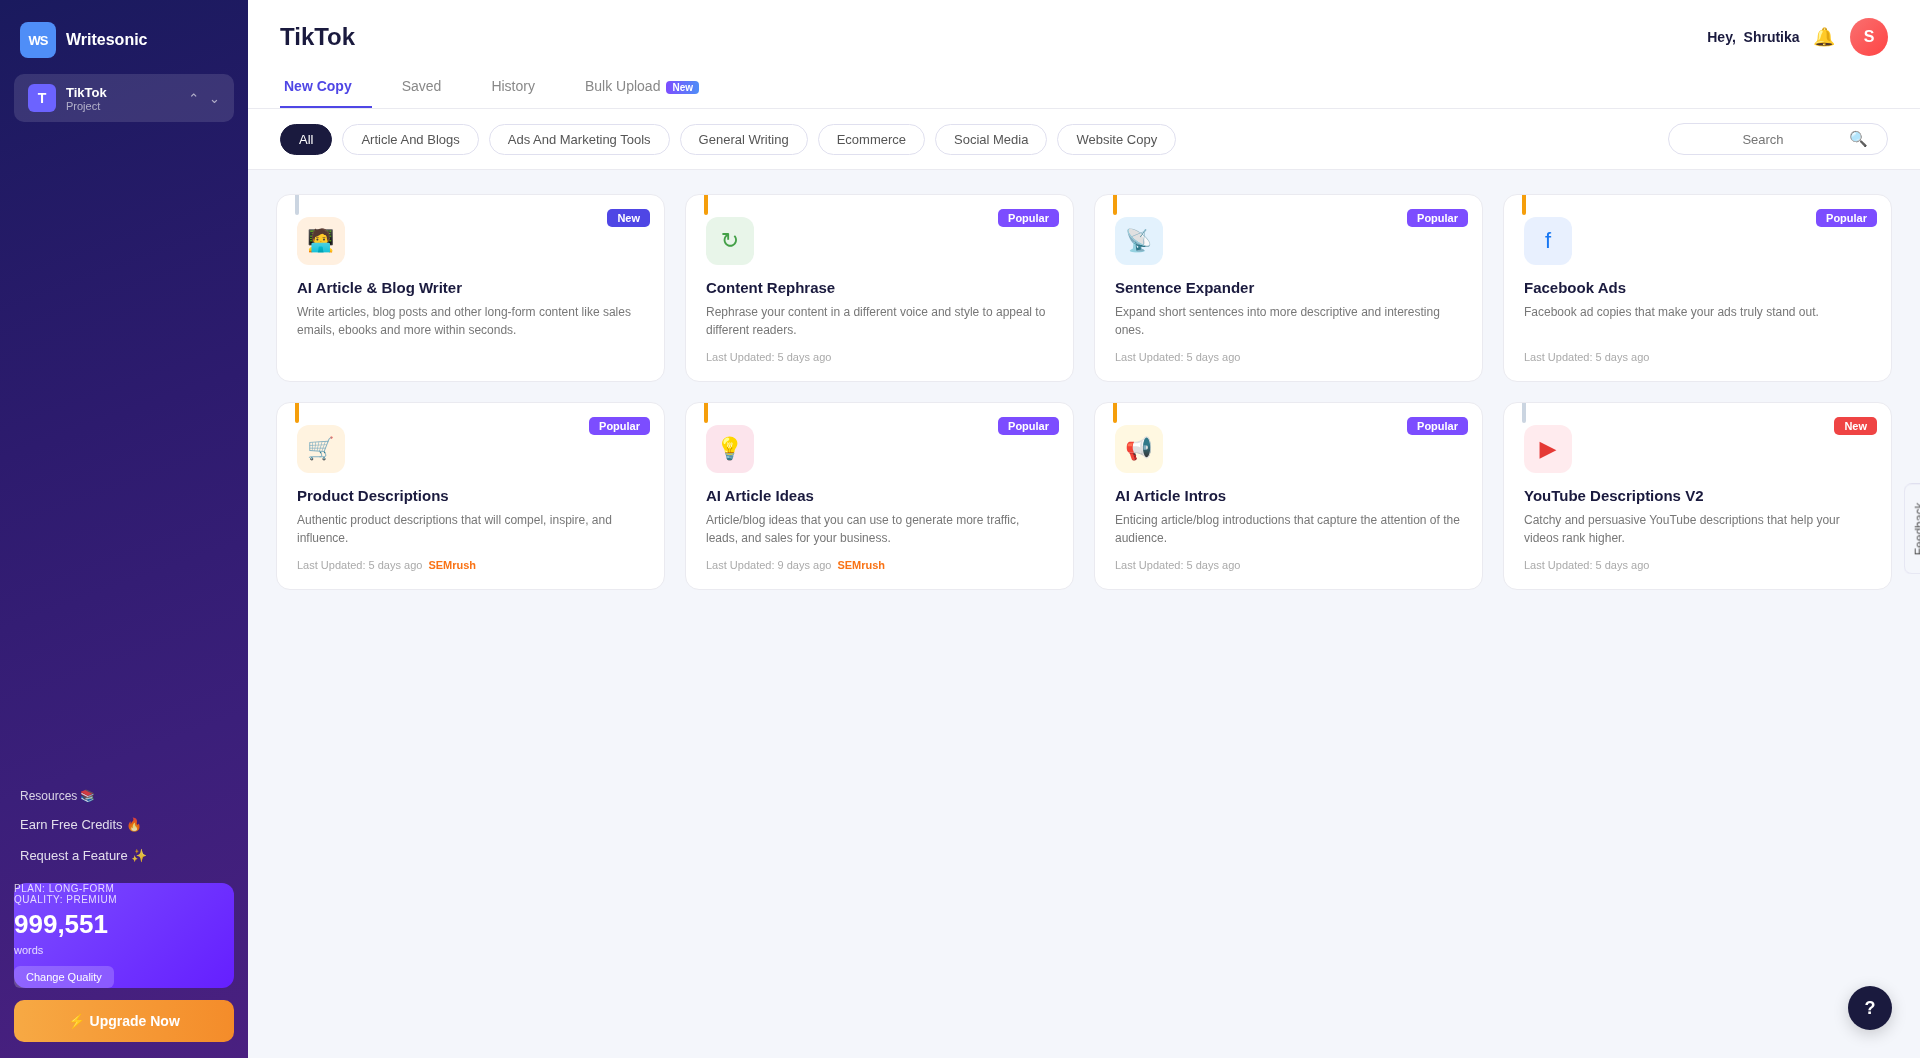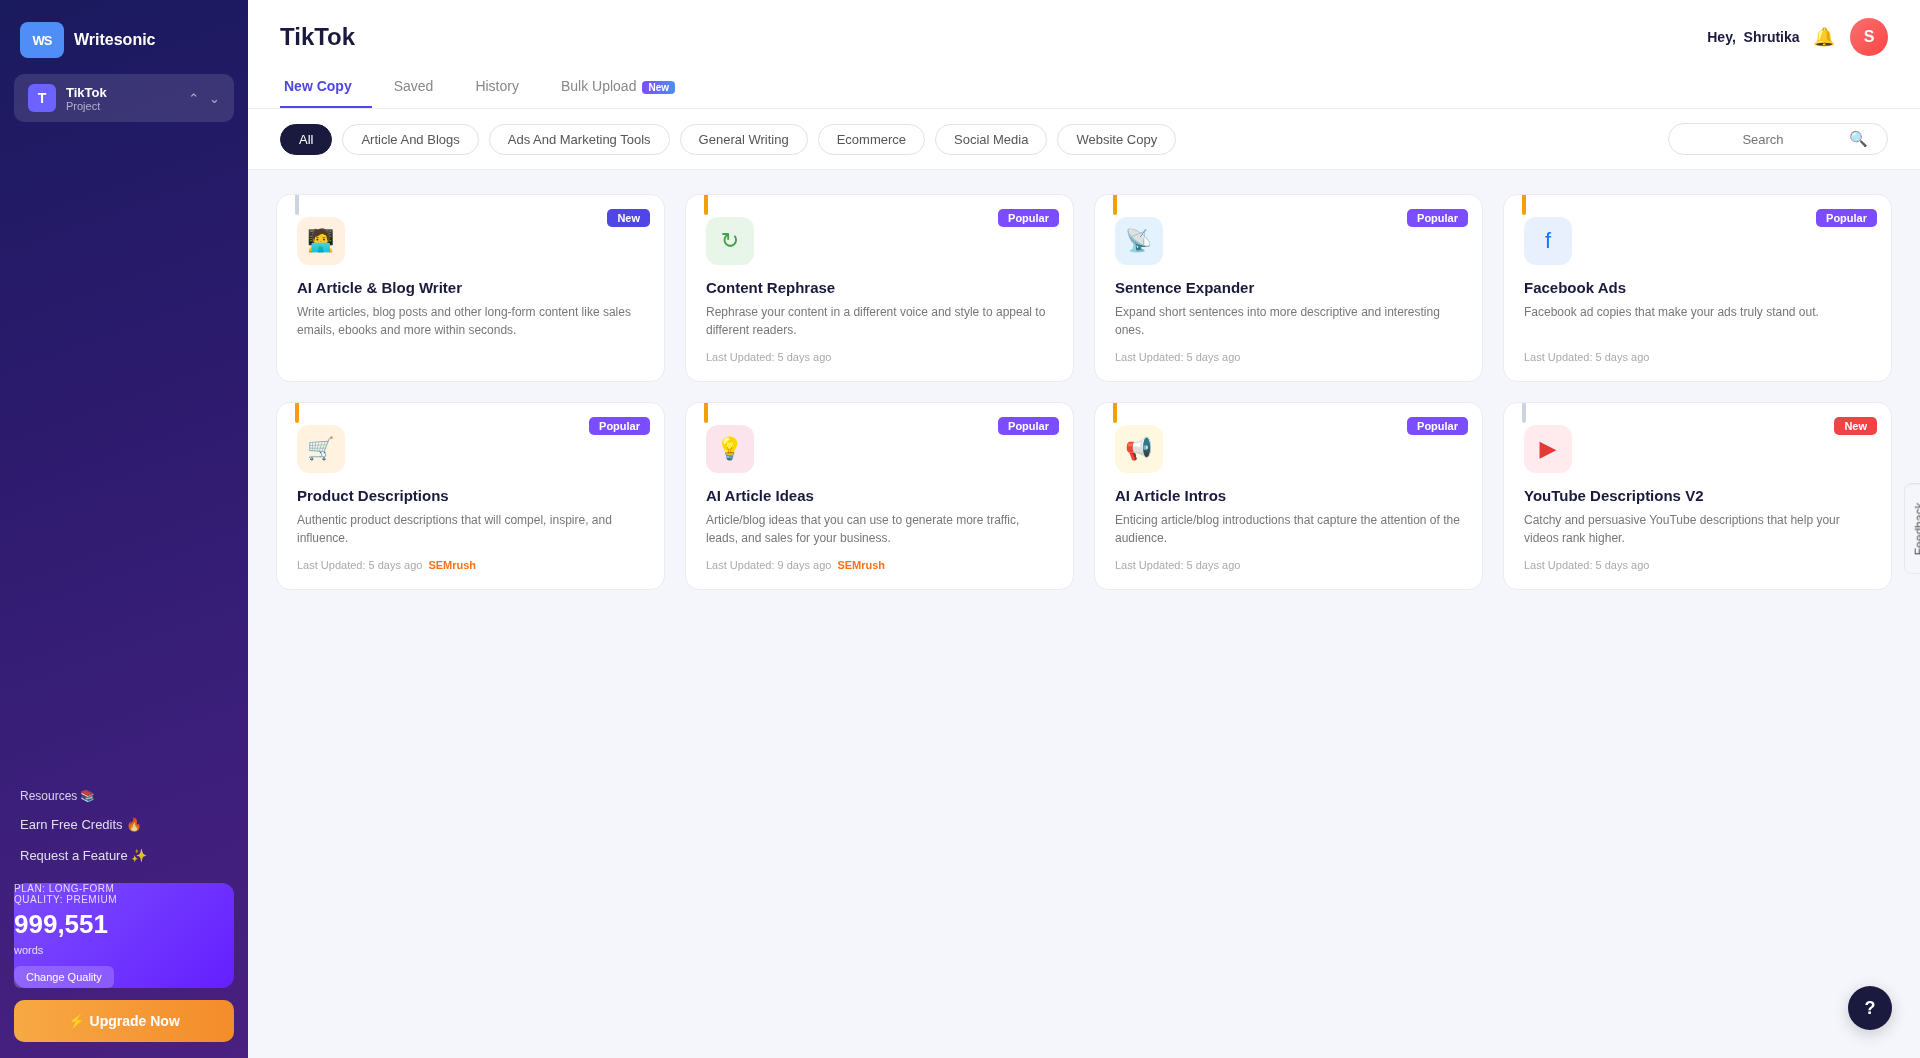--- a/index.html
+++ b/index.html
@@ -17,21 +17,21 @@
     }
     .sidebar-logo {
       display: flex;
       align-items: center;
       gap: 10px;
       padding: 22px 20px 16px 20px;
     }
     .logo-icon {
       background: #4f8ef7;
       border-radius: 8px;
-      width: 44px; height: 36px;
+      width: 36px; height: 36px;
       display: flex; align-items: center; justify-content: center;
       font-weight: 900; font-size: 13px; color: white; letter-spacing: -1px;
     }
     .logo-text { font-size: 16px; font-weight: 700; color: white; }
     .project-selector {
       margin: 0 14px 18px 14px;
       background: rgba(255,255,255,0.12);
       border-radius: 10px;
       padding: 10px 14px;
       display: flex; align-items: center; gap: 10px;
@@ -106,21 +106,21 @@
       background: none; border: none; cursor: pointer;
       font-size: 18px; color: #888;
     }
     .user-avatar {
       width: 38px; height: 38px; border-radius: 50%;
       background: linear-gradient(135deg, #f97070, #f44);
       display: flex; align-items: center; justify-content: center;
       font-weight: 700; font-size: 16px; color: white; cursor: pointer;
     }
     .tabs {
-      display: flex; gap: 0; align-items: flex-end;
+      display: flex; gap: 8px; align-items: flex-end;
     }
     .tab {
       padding: 10px 20px 12px 4px;
       font-size: 14px; font-weight: 500; color: #888;
       cursor: pointer; border-bottom: 2px solid transparent;
       margin-right: 18px;
     }
     .tab.active { color: #4f46e5; border-bottom: 2px solid #4f46e5; font-weight: 700; }
     .tab-badge {
       display: inline-block;

